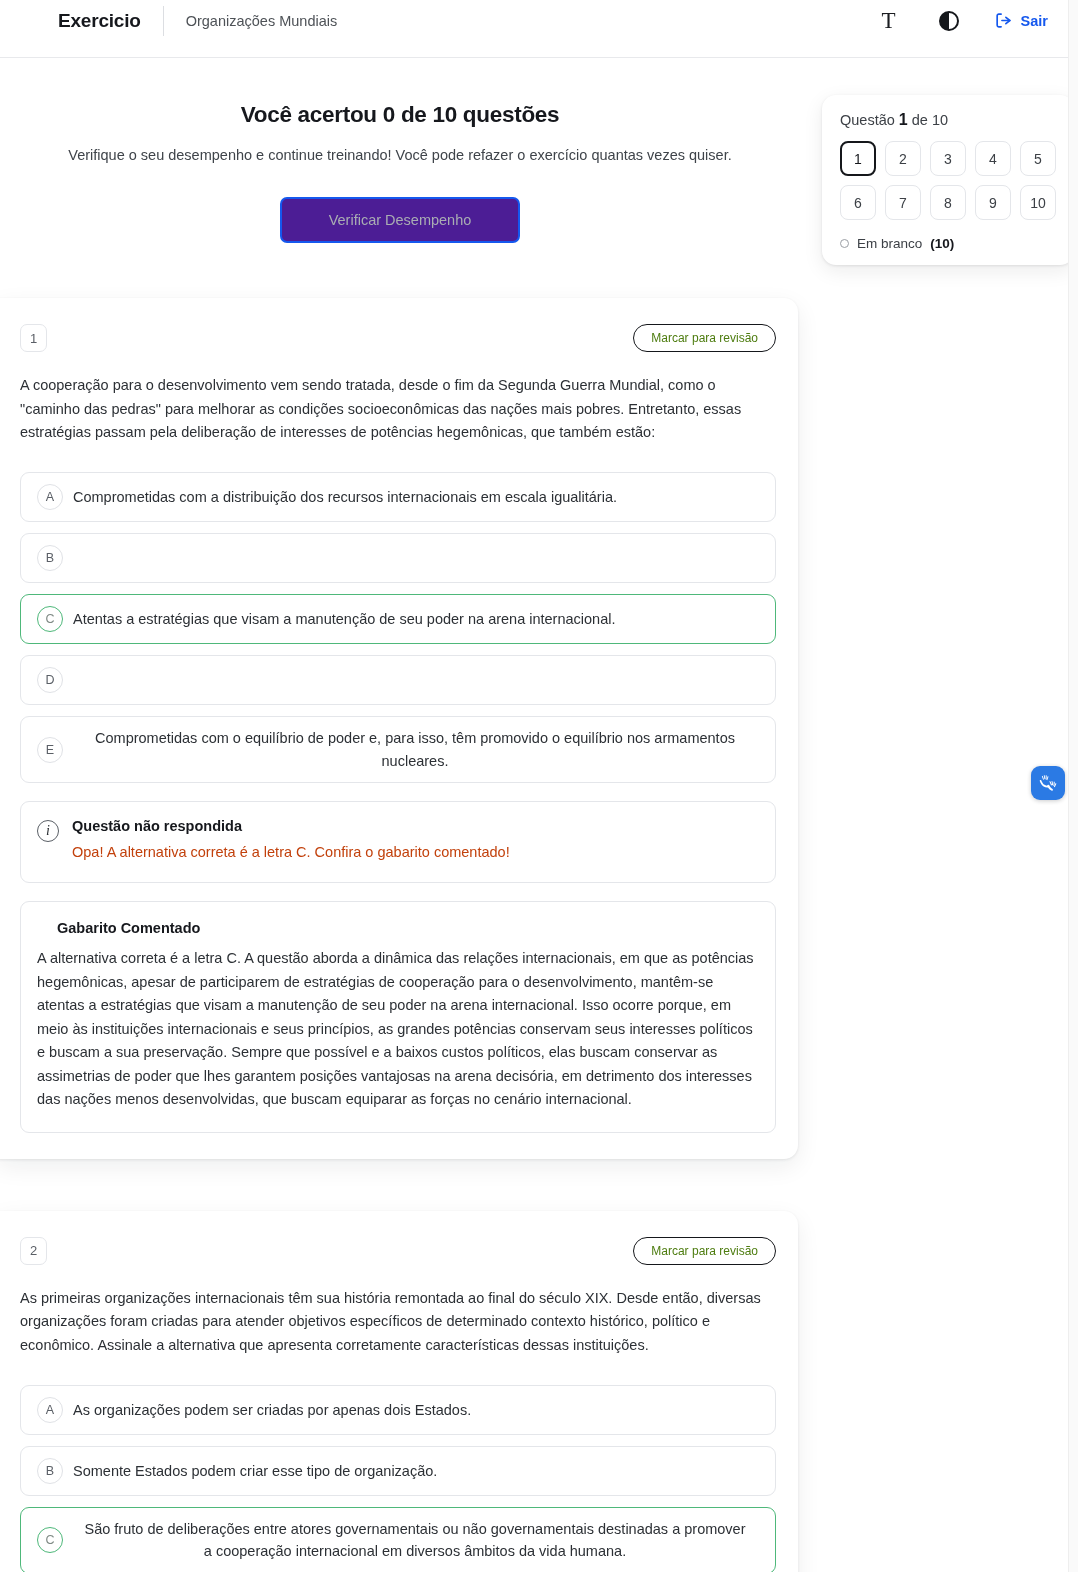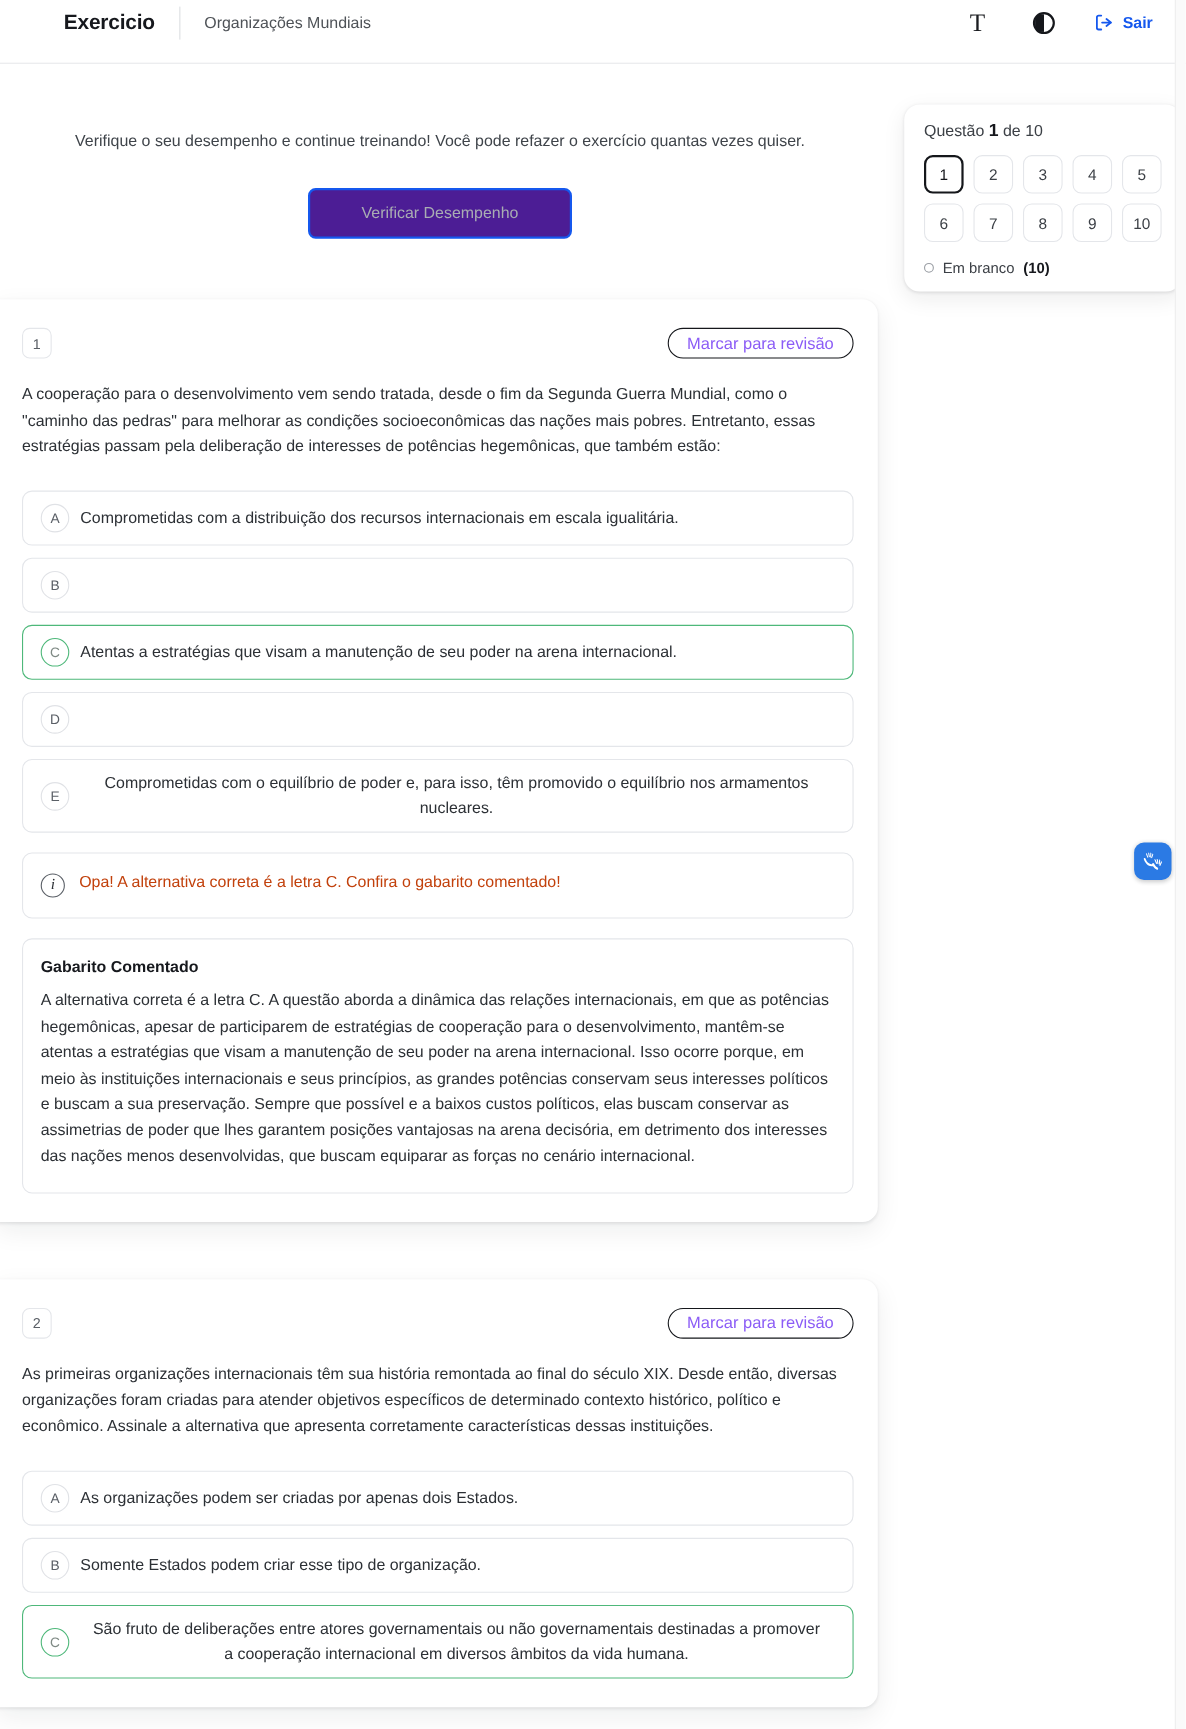--- a/index.html
+++ b/index.html
@@ -196,22 +196,22 @@
     font-size: 13px;
     color: #5a5f66;
   }
   .review-btn {
     height: 28px;
     padding: 0 17px;
     border: 1.6px solid #15171b;
     border-radius: 40px;
     background: #ffffff;
     font-family: inherit;
-    font-size: 15px;
-    color: #8b5cf6;
+    font-size: 12px;
+    color: #4d7c0f;
     cursor: pointer;
     white-space: nowrap;
   }
 
   .qstatement {
     font-size: 14.5px;
     line-height: 1.62;
     color: #2c3035;
     margin-bottom: 28px;
   }
@@ -294,20 +294,21 @@
     border: 1px solid #e4e6ea;
     border-radius: 9px;
     background: #ffffff;
     padding: 18px 20px 20px 16px;
   }
   .explanation-title {
     font-size: 14.5px;
     font-weight: 700;
     color: #16181d;
     margin-bottom: 11px;
+    margin-left: 20px;
   }
   .explanation-body {
     font-size: 14.5px;
     line-height: 1.62;
     color: #2c3035;
     text-align: left;
   }
 
   
   .vlibras-btn {
@@ -358,20 +359,21 @@
         <path d="M9 4H6a2 2 0 0 0-2 2v12a2 2 0 0 0 2 2h3"></path>
         <polyline points="15 16 20 12 15 8"></polyline>
         <line x1="20" y1="12" x2="10" y2="12"></line>
       </svg>
       <span>Sair</span>
     </a>
   </div>
 </header>
 
 <section class="summary">
+  <h1 class="summary-title">Você acertou 0 de 10 questões</h1>
   <p class="summary-sub">Verifique o seu desempenho e continue treinando! Você pode refazer o exercício quantas vezes quiser.</p>
   <button class="check-btn">Verificar Desempenho</button>
 </section>
 
 <aside class="side-panel">
   <div class="qcounter">
     <span>Questão</span>
     <b>1</b>
     <span>de</span>
     <span>10</span>
@@ -422,20 +424,21 @@
     </div>
     <div class="option">
       <span class="option-letter">E</span>
       <span class="option-text centered">Comprometidas com o equilíbrio de poder e, para isso, têm promovido o equilíbrio nos armamentos nucleares.</span>
     </div>
   </div>
 
   <div class="feedback">
     <span class="info-icon">i</span>
     <div>
+      <div class="feedback-title">Questão não respondida</div>
       <div class="feedback-body">Opa! A alternativa correta é a letra C. Confira o gabarito comentado!</div>
     </div>
   </div>
 
   <div class="explanation">
     <div class="explanation-title">Gabarito Comentado</div>
     <div class="explanation-body">A alternativa correta é a letra C. A questão aborda a dinâmica das relações internacionais, em que as potências hegemônicas, apesar de participarem de estratégias de cooperação para o desenvolvimento, mantêm-se atentas a estratégias que visam a manutenção de seu poder na arena internacional. Isso ocorre porque, em meio às instituições internacionais e seus princípios, as grandes potências conservam seus interesses políticos e buscam a sua preservação. Sempre que possível e a baixos custos políticos, elas buscam conservar as assimetrias de poder que lhes garantem posições vantajosas na arena decisória, em detrimento dos interesses das nações menos desenvolvidas, que buscam equiparar as forças no cenário internacional.</div>
   </div>
 </article>
 

